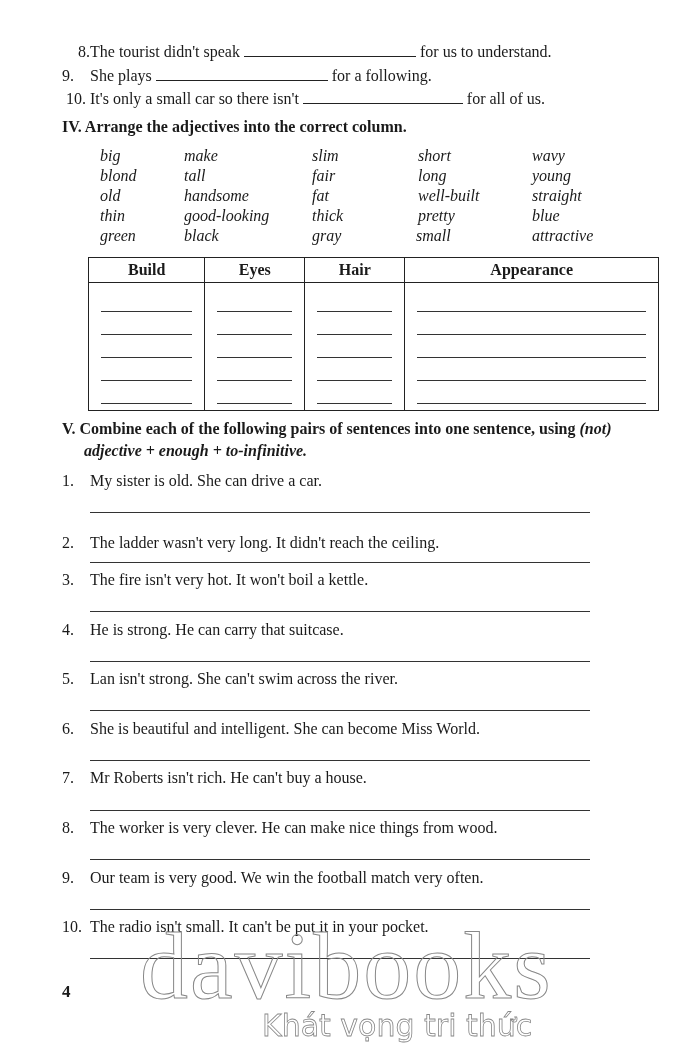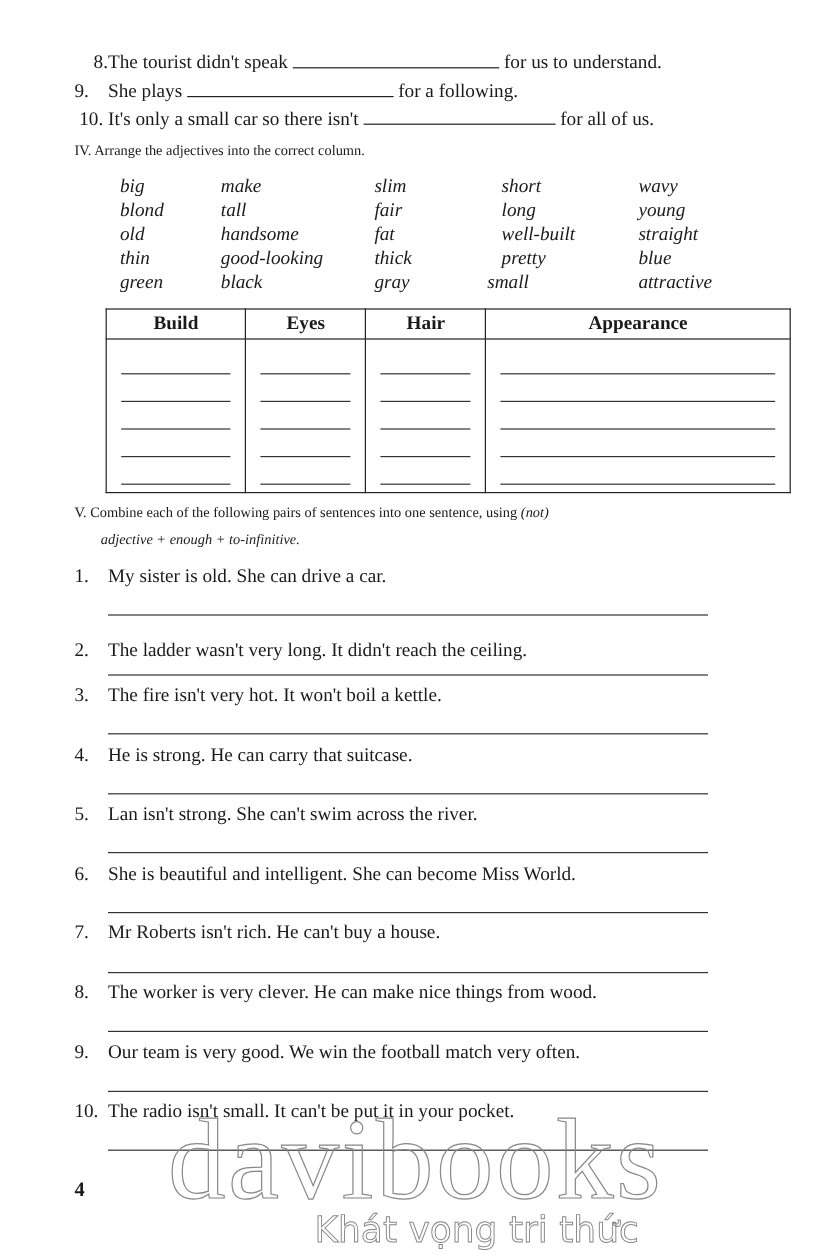--- a/index.html
+++ b/index.html
@@ -3,21 +3,21 @@
 <meta charset="utf-8">
 <style>
   html, body { margin: 0; padding: 0; }
   body {
     width: 700px; height: 1047px; background: #ffffff; position: relative; overflow: hidden;
     font-family: "Liberation Serif", serif; color: #1a1a1a; font-size: 16px;
   }
   .line-item { position: absolute; left: 62px; white-space: nowrap; font-size: 16px; line-height: 20px; }
   .num { display: inline-block; width: 28px; }
   .blank { display: inline-block; border-bottom: 1px solid #222; height: 14px; vertical-align: baseline; margin: 0 4px; }
-  .heading { position: absolute; font-weight: normal; font-size: 12px; white-space: nowrap; }
+  .heading { position: absolute; font-weight: bold; font-size: 16px; white-space: nowrap; }
   .adj-grid { position: absolute; left: 84px; top: 146px; }
   .adj-row { height: 20px; line-height: 20px; font-style: italic; font-size: 16px; position: relative; }
   .adj-row span { position: absolute; white-space: nowrap; margin-left: 16px; }
   table.sort { position: absolute; left: 88px; top: 257px; width: 571px; border-collapse: collapse; }
   table.sort th { border: 1.5px solid #222; font-weight: bold; font-size: 16px; height: 24px; padding: 0; }
   table.sort td { border-left: 1.5px solid #222; border-right: 1.5px solid #222; border-bottom: 1.5px solid #222; padding: 6px 12px 6px 12px; vertical-align: top; }
   .wline { border-bottom: 1px solid #333; height: 22px; }
   .ans-line { position: absolute; left: 90px; width: 500px; border-bottom: 1px solid #333; height: 0; }
   .watermark { position: absolute; left: 140px; top: 918px; font-family: Liberation Serif, serif; font-size: 96px;
     color: transparent; -webkit-text-stroke: 1px #888; letter-spacing: 2px; line-height: 1; }
@@ -66,21 +66,21 @@
     <span style="left:0">thin</span>
     <span style="left:84px">good-looking</span>
     <span style="left:212px">thick</span>
     <span style="left:318px">pretty</span>
     <span style="left:432px">blue</span>
   </div>
   <div class="adj-row">
     <span style="left:0">green</span>
     <span style="left:84px">black</span>
     <span style="left:212px">gray</span>
-    <span style="left:306px">small</span>
+    <span style="left:316px">small</span>
     <span style="left:432px">attractive</span>
   </div>
 </div>
 
 <table class="sort">
   <thead>
     <tr>
       <th>Build</th>
       <th>Eyes</th>
       <th>Hair</th>

